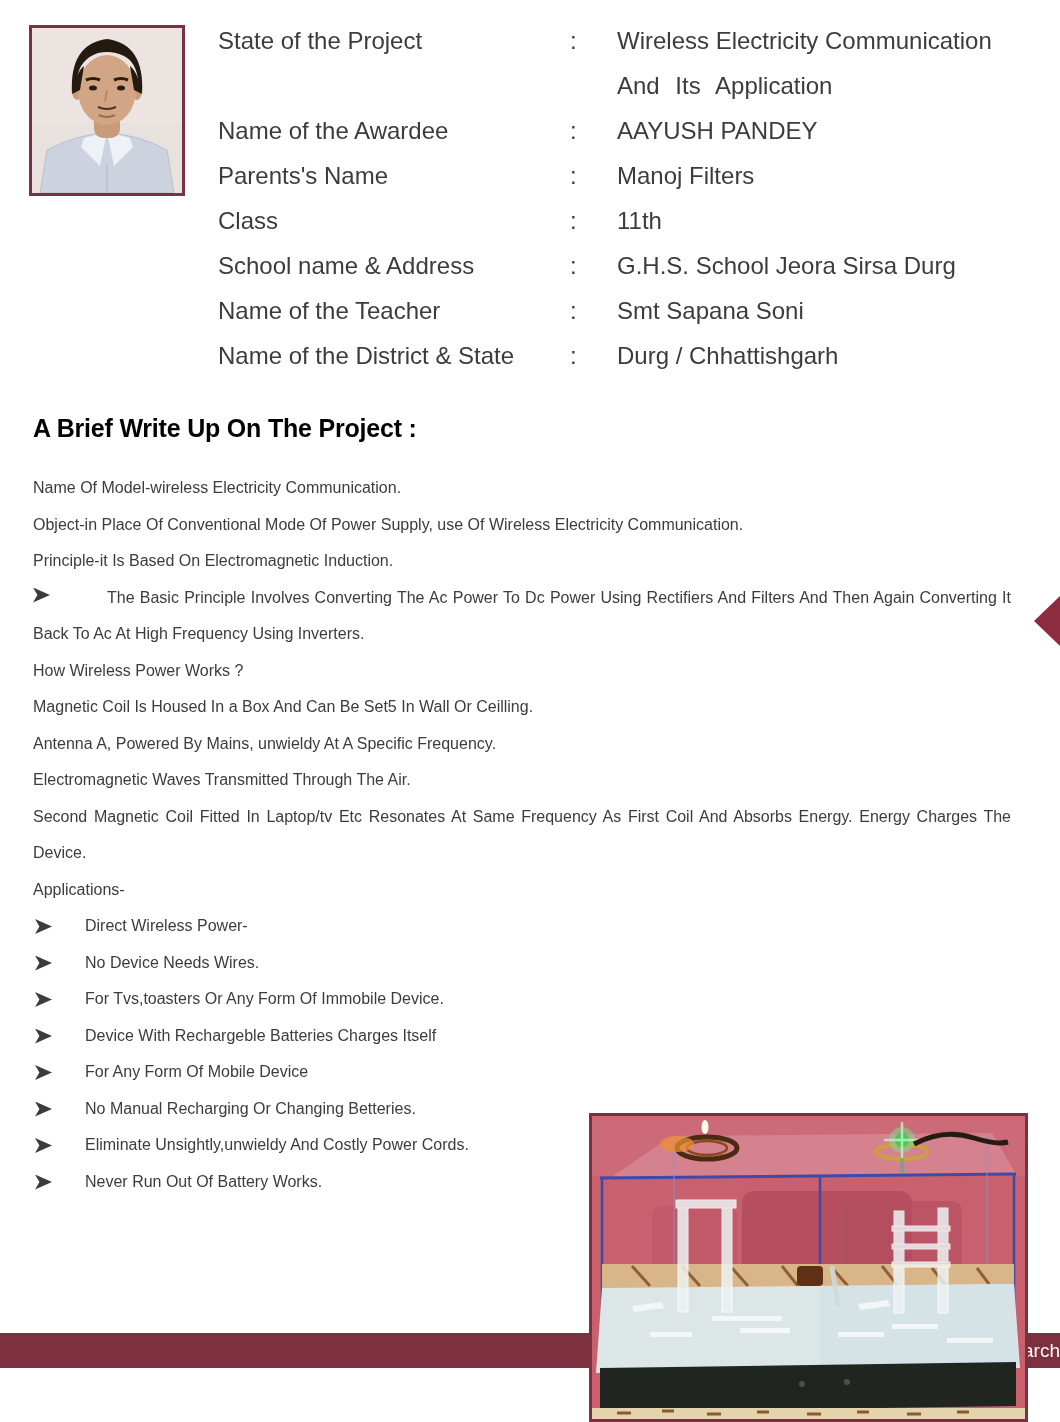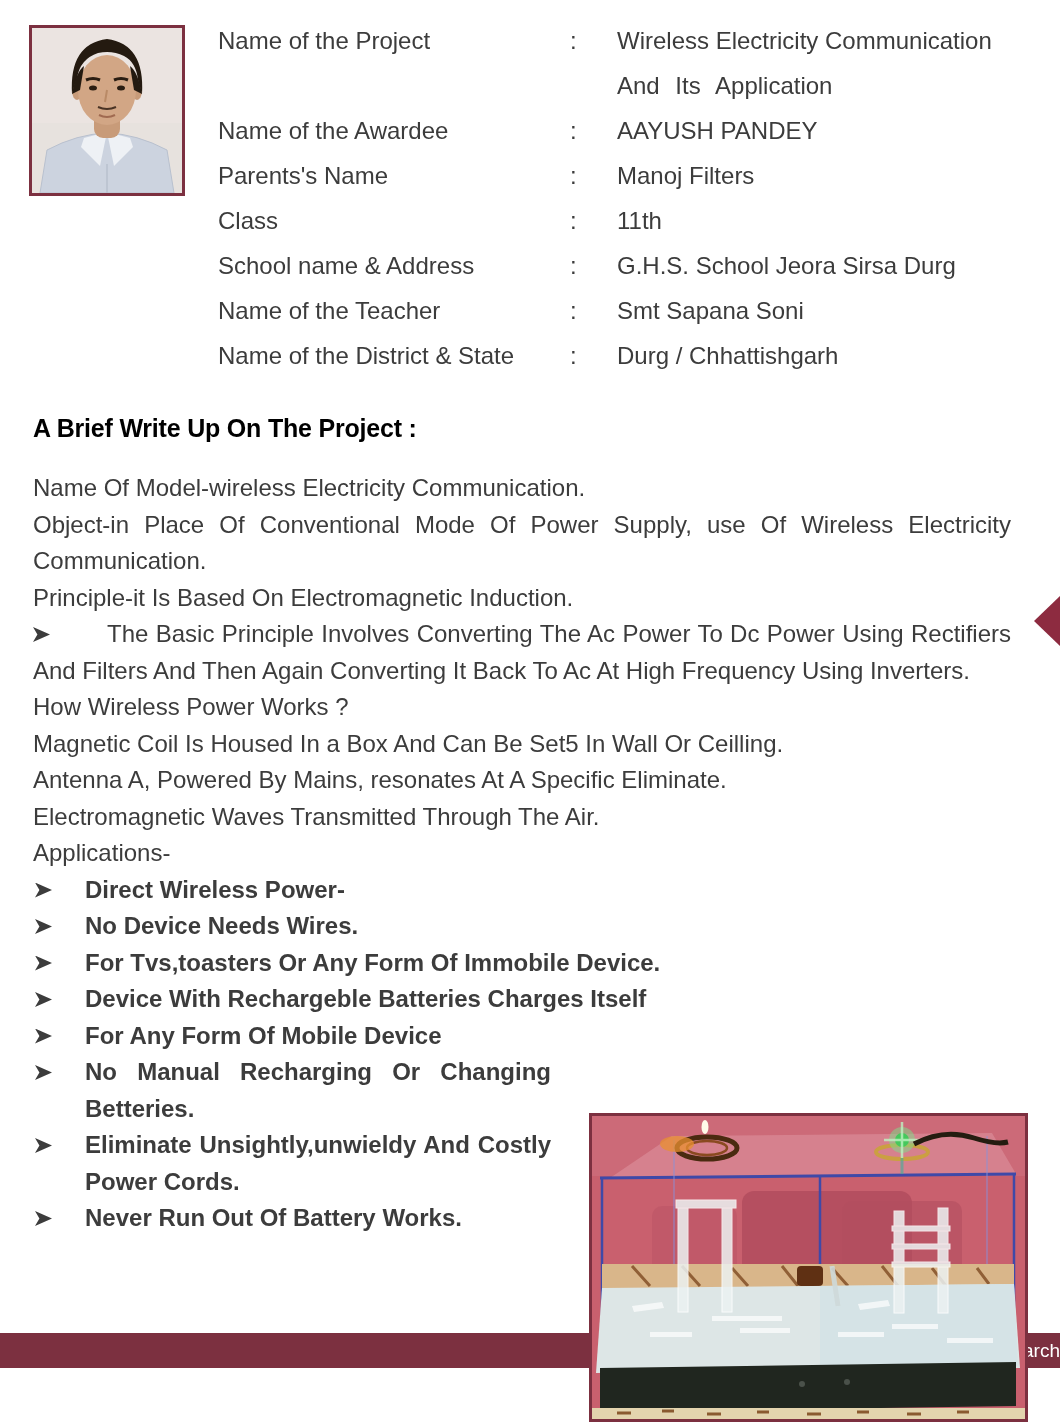--- a/index.html
+++ b/index.html
@@ -16,26 +16,26 @@
   .hrow{display:flex;line-height:45px;}
   .hlabel{width:352px;flex:none;}
   .hcolon{width:47px;flex:none;}
   .hvalue{flex:1;}
   .bold{font-weight:normal;}
   .spread{word-spacing:9px;}
   
   .writeup-heading{position:absolute;left:33px;top:414px;margin:0;
     font-size:25px;font-weight:bold;letter-spacing:-0.2px;color:#000000;}
   .body{position:absolute;left:33px;top:470px;width:978px;
-    font-size:24px;line-height:36.5px;}
+    font-size:16px;line-height:36.5px;}
   .body p{margin:0;text-align:justify;}
   .arrow{display:inline-block;width:17px;height:15px;background:#3c3c3c;
     clip-path:polygon(0 0,100% 50%,0 100%,26% 50%);}
   .arrow-inline{margin-right:57px;}
-  .bul{position:relative;padding-left:52px;font-weight:bold;}
+  .bul{position:relative;padding-left:52px;}
   .bul>.arrow{position:absolute;left:2px;top:11px;}
   .photo-gap{float:right;width:460px;height:200px;}
   
   .footer-bar{position:absolute;left:0;top:1333px;width:1060px;height:35px;
     background:#7c3040;z-index:1;}
   .footer-bar span{display:block;margin-left:30px;line-height:35px;
     font-size:19px;color:#ffffff;text-align:right;}
   
   .edge-arrow{position:absolute;right:0;top:596px;width:26px;height:50px;
     background:#8d2b40;clip-path:polygon(100% 0,0 50%,100% 100%);}
@@ -69,21 +69,21 @@
       <ellipse cx="61" cy="60" rx="4" ry="2.5" fill="#2a1d12"></ellipse>
       <ellipse cx="89" cy="60" rx="4" ry="2.5" fill="#2a1d12"></ellipse>
       <line x1="75" y1="62" x2="73" y2="74" stroke="#b98a66" stroke-width="2"></line>
       <path d="M66,79 Q75,83 84,79" stroke="#4a3324" stroke-width="2" fill="none"></path>
       <path d="M67,87 Q75,91 83,87" stroke="#a06a50" stroke-width="2" fill="none"></path>
     </svg>
   </div>
 
   <div class="htable">
     <div class="hrow">
-      <div class="hlabel">Name of the Project</div>
+      <div class="hlabel">State of the Project</div>
       <div class="hcolon">:</div>
       <div class="hvalue bold">
         <div>Wireless Electricity Communication</div>
         <div class="spread">And Its Application</div>
       </div>
     </div>
     <div class="hrow">
       <div class="hlabel">Name of the Awardee</div>
       <div class="hcolon">:</div>
       <div class="hvalue">AAYUSH PANDEY</div>
@@ -117,22 +117,23 @@
 
   <h2 class="writeup-heading">A Brief Write Up On The Project :</h2>
 
   <div class="body">
     <p>Name Of Model-wireless Electricity Communication.</p>
     <p>Object-in Place Of Conventional Mode Of Power Supply, use Of Wireless Electricity Communication.</p>
     <p>Principle-it Is Based On Electromagnetic Induction.</p>
     <p><span class="arrow arrow-inline"></span><span>The Basic Principle Involves Converting The Ac Power To Dc Power Using Rectifiers And Filters And Then Again Converting It Back To Ac At High Frequency Using Inverters.</span></p>
     <p>How Wireless Power Works ?</p>
     <p>Magnetic Coil Is Housed In a Box And Can Be Set5 In Wall Or Ceilling.</p>
-    <p>Antenna A, Powered By Mains, resonates At A Specific Eliminate.</p>
+    <p>Antenna A, Powered By Mains, unwieldy At A Specific Frequency.</p>
     <p>Electromagnetic Waves Transmitted Through The Air.</p>
+    <p>Second Magnetic Coil Fitted In Laptop/tv Etc Resonates At Same Frequency As First Coil And Absorbs Energy. Energy Charges The Device.</p>
     <p>Applications-</p>
 
     <p class="bul"><span class="arrow"></span><span>Direct Wireless Power-</span></p>
     <p class="bul"><span class="arrow"></span><span>No Device Needs Wires.</span></p>
     <p class="bul"><span class="arrow"></span><span>For Tvs,toasters Or Any Form Of Immobile Device.</span></p>
     <p class="bul"><span class="arrow"></span><span>Device With Rechargeble Batteries Charges Itself</span></p>
     <p class="bul"><span class="arrow"></span><span>For Any Form Of Mobile Device</span></p>
 
     <div class="photo-gap"></div>
 

